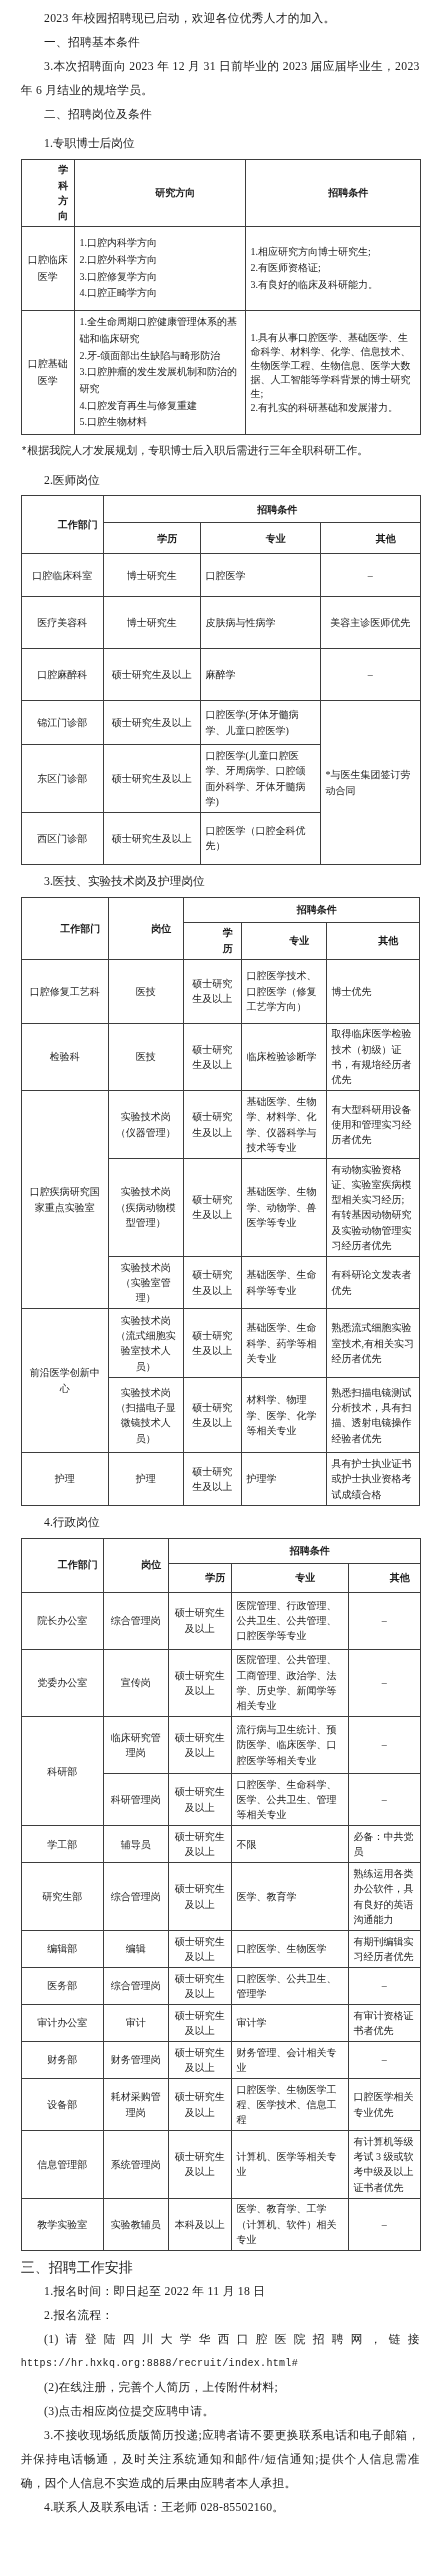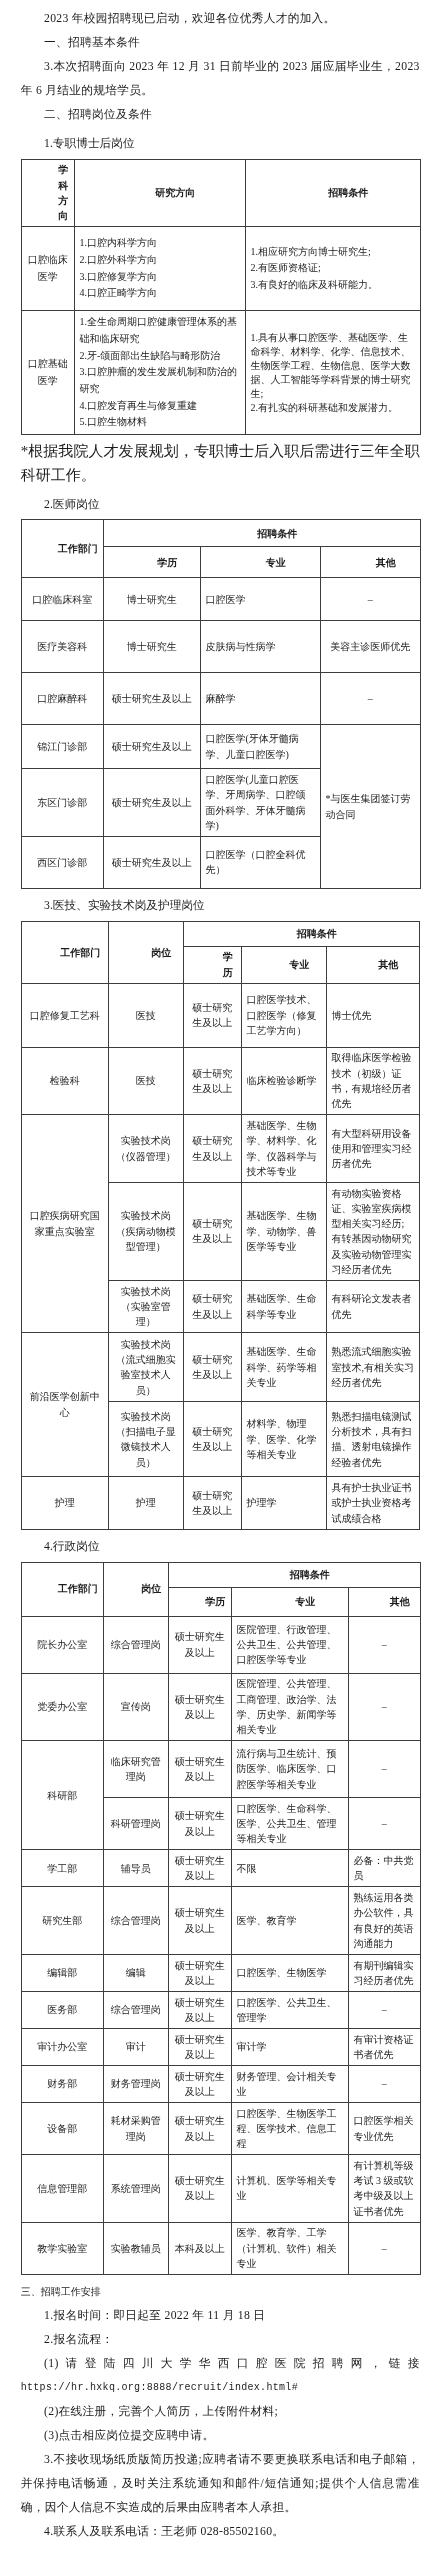--- a/index.html
+++ b/index.html
@@ -36,22 +36,22 @@
     padding: 2.7px 4.7px;
     vertical-align: middle;
     text-align: center;
     word-break: break-all;
     box-sizing: border-box;
   }
   th { font-weight: bold; padding-left: 36px; }
   td.tl { text-align: left; }
   .pre { white-space: pre-line; }
   .t1 td { line-height: 16.7px; }
-  .note { font-size: 15px; line-height: 24px; text-align: justify; }
-  .sec3-title { font-size: 10px; line-height: 25px; }
+  .note { font-size: 11px; line-height: 24px; text-align: justify; font-family: Liberation Mono, monospace; }
+  .sec3-title { font-size: 14px; line-height: 25px; }
   .url-line { font-size: 10px; line-height: 24px; font-family: Liberation Mono, monospace; letter-spacing: 0.3px; }
 </style>
 </head>
 <body>
 
 <div class="page">
 
   <div class="body-line ind">2023 年校园招聘现已启动，欢迎各位优秀人才的加入。</div>
 
   <div class="body-line ind">一、招聘基本条件</div>

